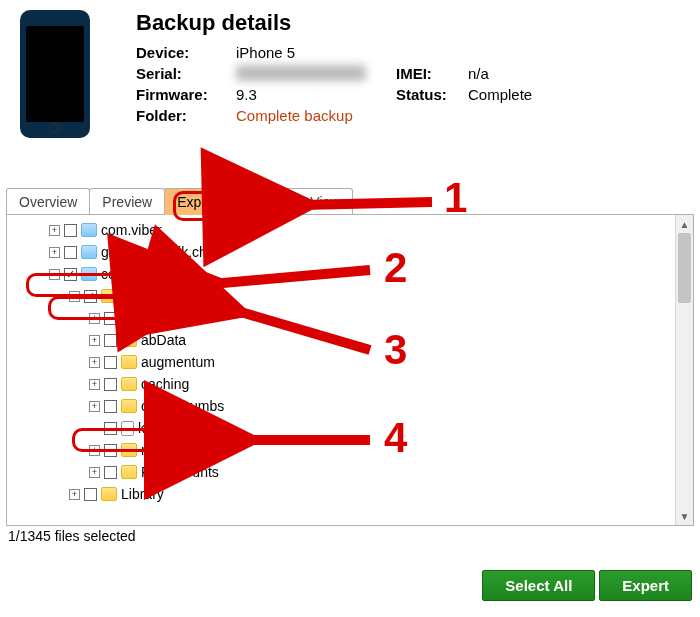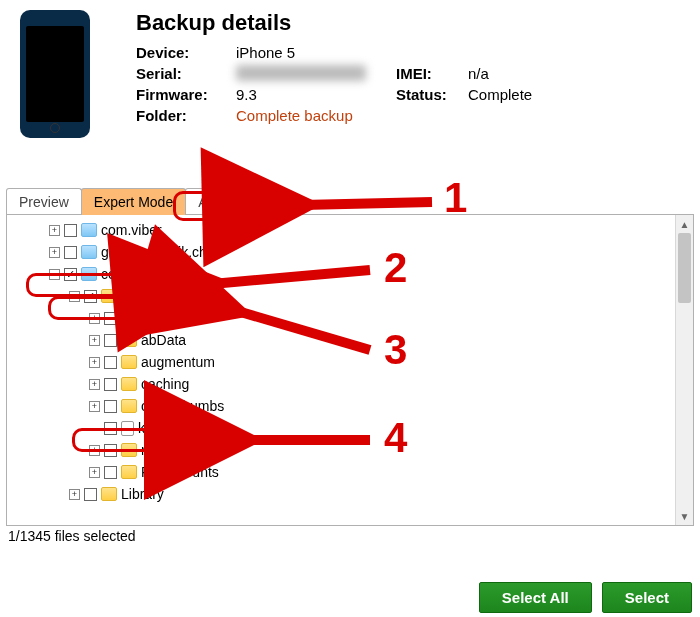--- a/index.html
+++ b/index.html
@@ -170,23 +170,23 @@
   .node-label { font-size: 14px; cursor: default; }
   .indent { display: inline-block; }
   
   .status {
     padding: 2px 8px;
     font-size: 14px;
   }
   .bottom-btns {
     position: absolute;
     right: 8px;
-    bottom: 4px;
+    bottom: 16px;
     display: flex;
-    gap: 10px;
+    gap: 4px;
   }
   .gbtn {
     background: linear-gradient(#2b9a2b,#1d861d);
     color: #fff;
     border: 1px solid #0f6a0f;
     font-weight: bold;
     font-size: 15px;
     padding: 6px 22px;
     cursor: pointer;
     border-radius: 2px;
@@ -244,20 +244,21 @@
       <tr>
         <td class="lab">Folder:</td>
         <td class="val" colspan="3"><a href="#">Complete backup</a></td>
       </tr>
     </tbody>
       </table>
   </div>
 </div>
 
 <div class="tabs">
+  <div class="tab inactive">Overview</div>
   <div class="tab inactive">Preview</div>
   <div class="tab active">Expert Mode</div>
   <div class="tab inactive">App View</div>
 </div>
 
 <div class="panel">
   <div class="tree-scroll" id="tree">
       <div class="node">
         <span class="indent" style="width: 36px;"></span>
         <span class="expander">+</span>
@@ -354,21 +355,21 @@
     <div class="arrow">▲</div>
     <div class="thumb"></div>
     <div class="arrow" style="position:absolute;bottom:0;">▼</div>
   </div>
 </div>
 
 <div class="status">1/1345 files selected</div>
 
 <div class="bottom-btns">
   <button class="gbtn">Select All</button>
-  <button class="gbtn">Select</button>
+  <button class="gbtn">Expert</button>
 </div>
 
 <div class="redbox" style="left:173px; top:191px; width:114px; height:30px;"></div>
 <div class="redbox" style="left:26px;  top:273px; width:172px; height:24px;"></div>
 <div class="redbox" style="left:48px;  top:296px; width:172px; height:24px;"></div>
 <div class="redbox" style="left:72px;  top:428px; width:158px; height:24px;"></div>
 
 <svg class="annot" style="left:0;top:0;" width="700" height="617">
   <defs>
     <marker id="ah" markerWidth="14" markerHeight="12" refX="2" refY="6" orient="auto">

